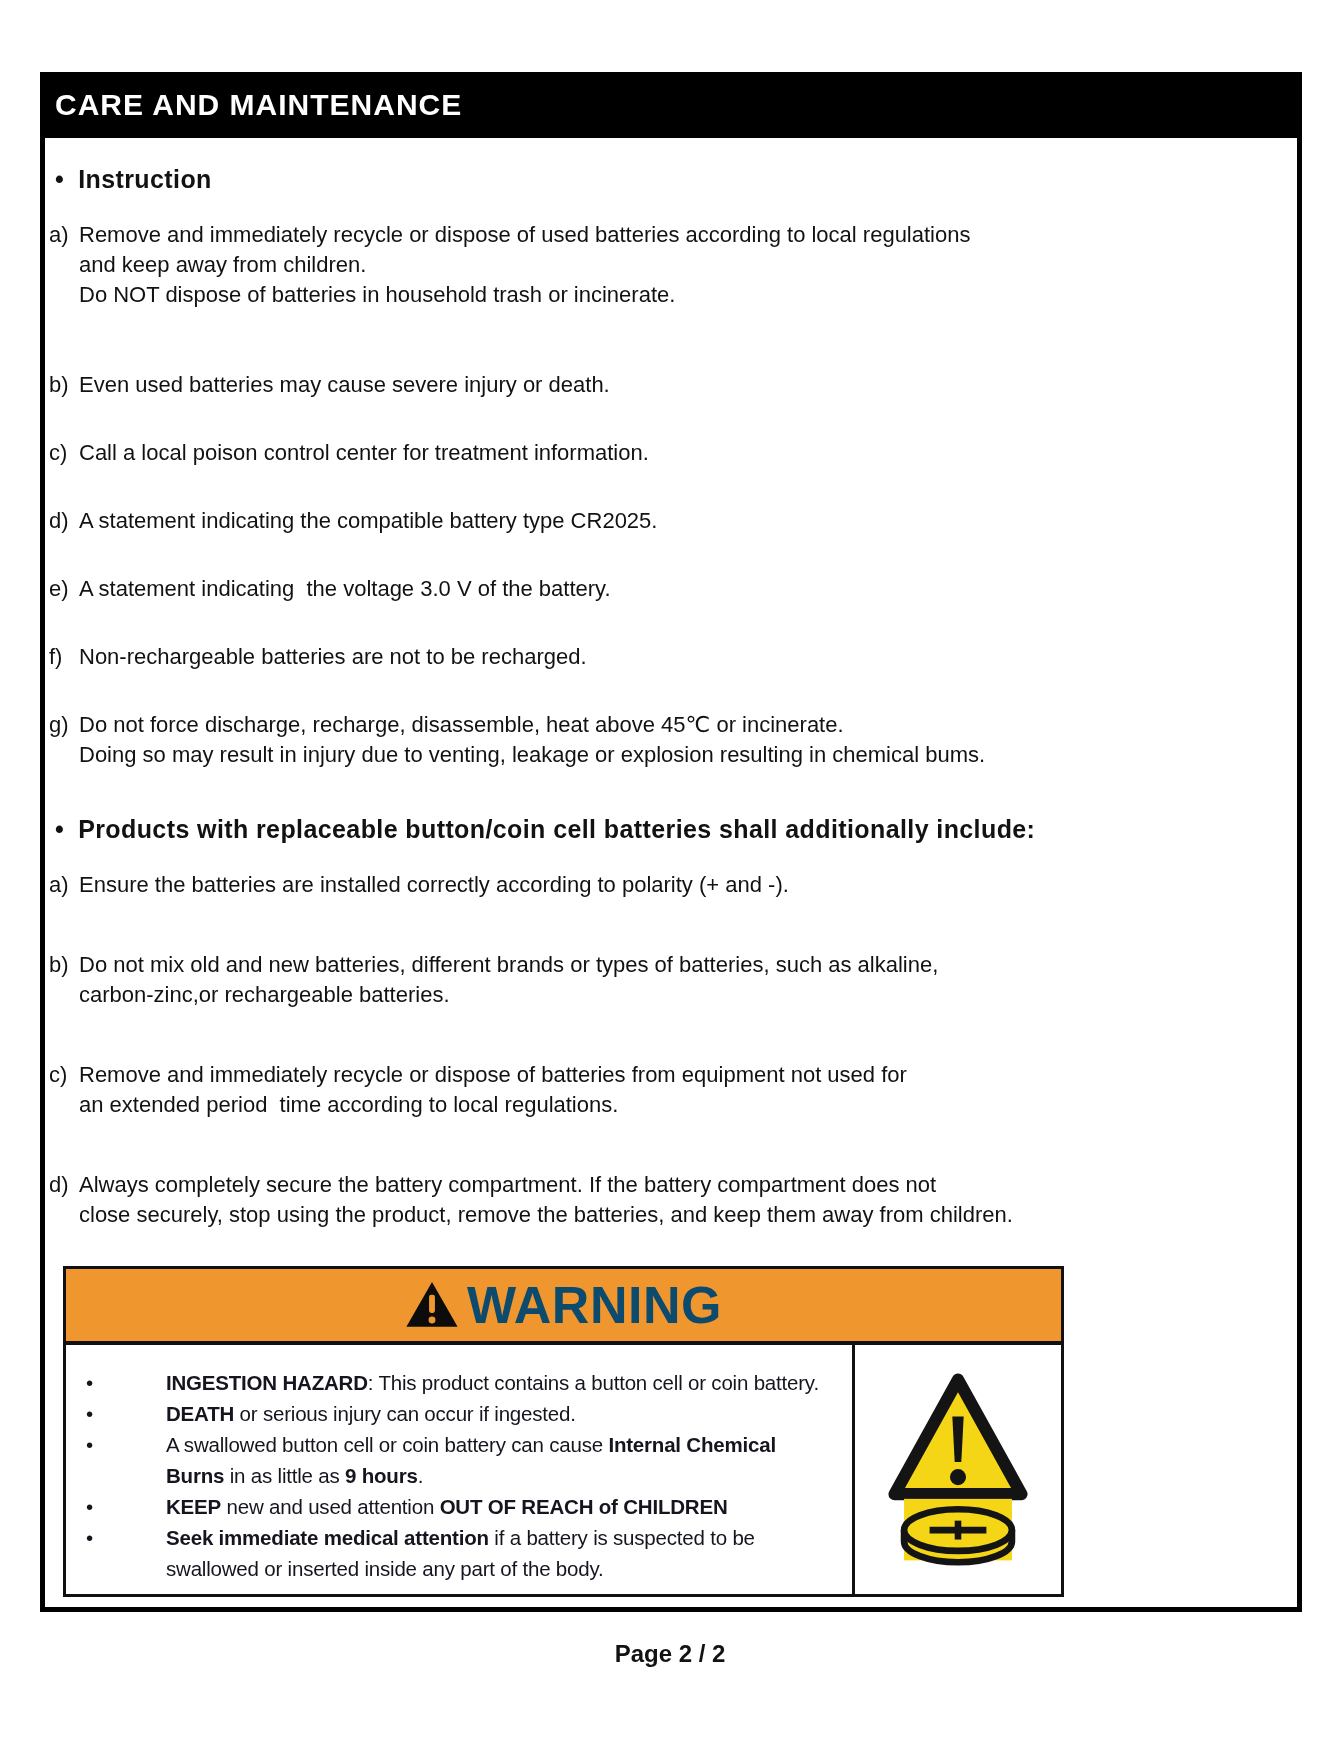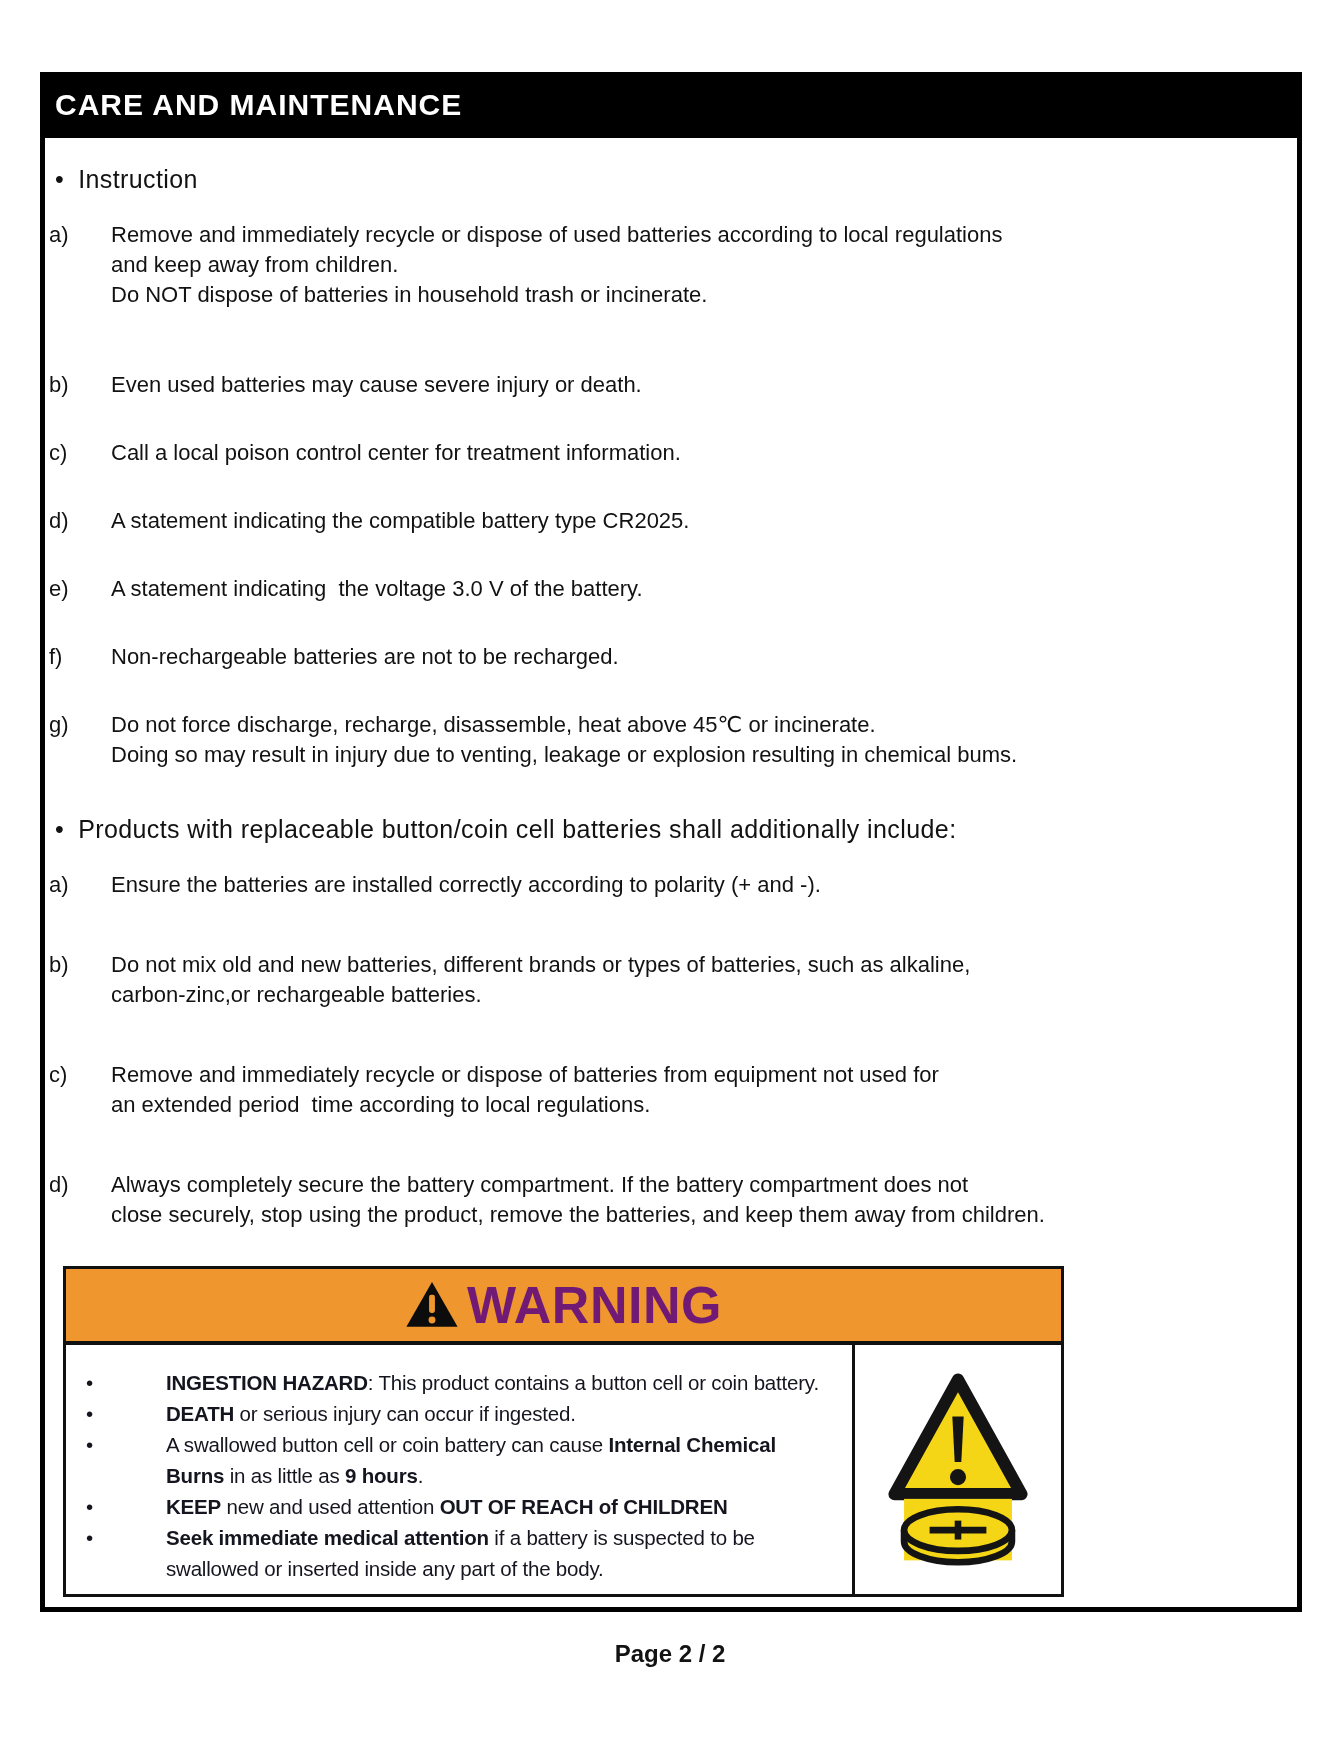--- a/index.html
+++ b/index.html
@@ -2,35 +2,35 @@
 <html style="--orange: #F0962F; --yellow: #F5D617; --ink: #111111;"><head>
 <meta charset="utf-8">
 <style>
   html,body{margin:0;padding:0;background:#ffffff;}
   .page{position:relative;width:1340px;height:1754px;background:#fff;
         font-family:"Liberation Sans","DejaVu Sans",sans-serif;color:#121212;overflow:hidden;}
   .doc{position:absolute;left:40px;top:72px;width:1252px;border:5px solid #000;border-top:none;}
   .titlebar{background:#000;height:66px;display:flex;align-items:center;}
   .titlebar span{color:#fff;font-size:30px;font-weight:bold;letter-spacing:1px;padding-left:10px;white-space:nowrap;}
   .content{box-sizing:border-box;height:1469px;padding:26px 14px 10px 2px;}
-  .sec-heading{font-size:25px;font-weight:normal;letter-spacing:0.4px;padding-left:8px;margin-bottom:26px;line-height:30px;}
+  .sec-heading{font-size:25px;font-weight:bold;letter-spacing:0.4px;padding-left:8px;margin-bottom:26px;line-height:30px;}
   .sec-heading .bullet{margin-right:14px;}
   .sec-heading.h2{margin-top:44px;}
   .list{}
   .item{position:relative;padding-left:32px;font-size:22px;line-height:30px;}
   .s1 .item{margin-bottom:38px;}
   .s1 .item:first-child{margin-bottom:60px;}
   .s2 .item{margin-bottom:50px;}
   .s1 .item:last-child,.s2 .item:last-child{margin-bottom:0;}
   .marker{position:absolute;left:2px;top:0;}
-  .line{white-space:pre-wrap;margin-left:32px;}
+  .line{white-space:pre-wrap;}
   .warnbox{margin:36px 0 0 16px;width:1001px;border:3px solid #111;box-sizing:border-box;background:#fff;}
   .warnhead{background:var(--orange,#F0962F);height:72px;border-bottom:4px solid #111;
             display:flex;align-items:center;justify-content:center;gap:8px;}
-  .warntitle{font-size:52px;font-weight:bold;letter-spacing:0.5px;color:#701a75;line-height:1;}
+  .warntitle{font-size:52px;font-weight:bold;letter-spacing:0.5px;color:#0c4a6e;line-height:1;}
   .warnbody{display:flex;height:249px;box-sizing:border-box;}
   .warnlist{flex:1;box-sizing:border-box;padding:22px 6px 10px 20px;}
   .warn-item{display:flex;font-size:20.5px;line-height:31px;letter-spacing:-0.2px;color:#15151f;}
   .warn-bullet{width:42px;flex:none;}
   .warn-text{flex:1;margin-left:38px;}
   .warn-text .b{font-weight:bold;}
   .warnicon{width:206px;flex:none;border-left:3px solid #111;display:flex;align-items:center;justify-content:center;}
   .footer{position:absolute;left:0;top:1640px;width:100%;text-align:center;font-size:24px;font-weight:bold;}
 </style>
 </head>

